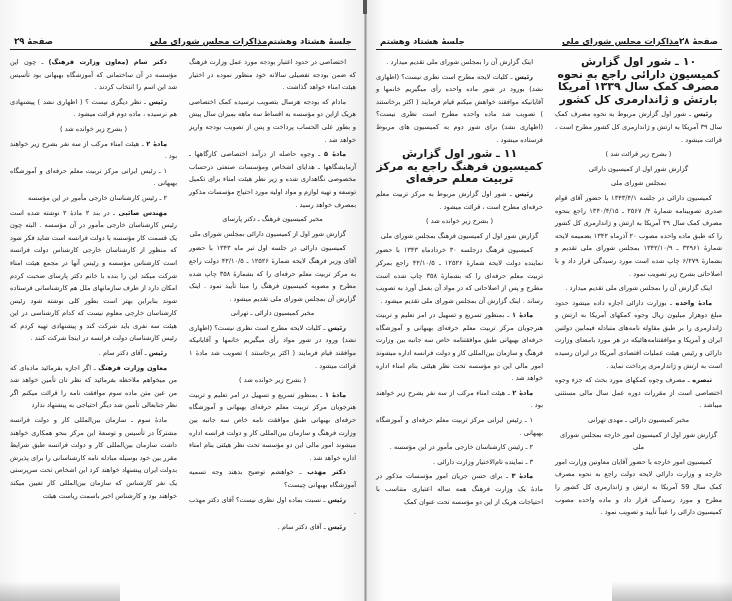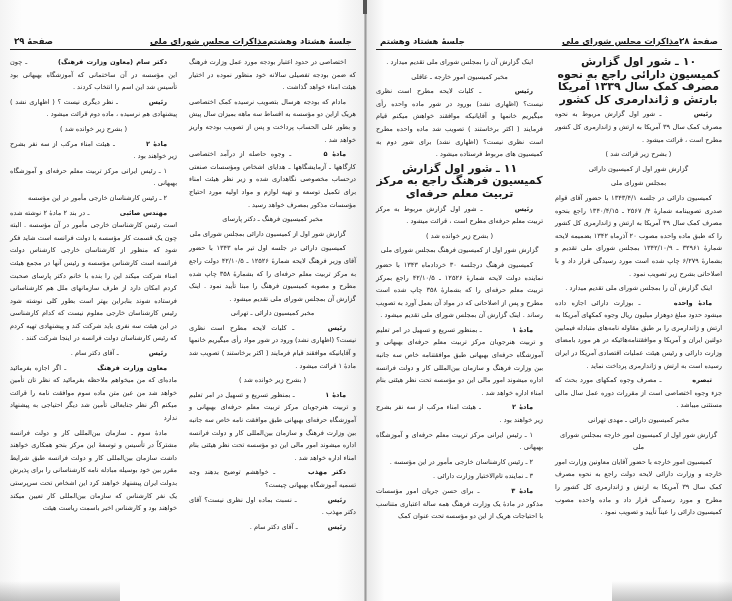--- a/index.html
+++ b/index.html
@@ -12,21 +12,21 @@
   .gutter { position: absolute; left: 364px; top: 0; width: 3px; height: 601px; background: linear-gradient(90deg,#d0d0d0,#9a9a9a,#d0d0d0); }
   .gutter-tick { position: absolute; left: 363px; top: 0; width: 4px; height: 14px; background: #555; }
   .header { direction: rtl; display: flex; justify-content: space-between; align-items: flex-end;
             font-weight: bold; font-size: 8.5px; padding: 0 4px 3px 4px; border-bottom: 1.5px solid #222; height: 16px; }
   .header .mid { flex: 1; text-align: right; text-decoration: underline; }
   .cols { direction: rtl; display: flex; gap: 12px; padding-top: 6px; }
   .col { flex: 1; font-size: 6.6px; line-height: 12.6px; text-align: justify; }
   .col p { margin-bottom: 2px; text-indent: 10px; }
   .col .c { text-align: center; text-indent: 0; }
   .col .h { font-weight: bold; text-align: center; text-indent: 0; font-size: 11px; }
-  .col b { font-weight: bold; margin-left: 28px; }
+  .col b { font-weight: bold; }
   .stain { position: absolute; bottom: 0; height: 20px; width: 120px; background: linear-gradient(0deg, rgba(120,120,120,0.45), rgba(255,255,255,0)); }
 </style>
 </head>
 <body>
 
 <div class="spread">
 
   <div class="page left">
     <div class="header">
       <span>جلسهٔ هشتاد وهشتم</span>
@@ -77,25 +77,24 @@
           <p class=""><b>رئیس</b><span> ـ شور اول گزارش مربوط به نحوه مصرف کمک سال ۳۹ آمریکا به ارتش و ژاندارمری کل کشور مطرح است ، قرائت میشود .</span></p>
           <p class="c"><span>( بشرح زیر قرائت شد )</span></p>
           <p class="c"><span>گزارش شور اول از کمیسیون دارائی</span></p>
           <p class="c"><span>بمجلس شورای ملی</span></p>
           <p class=""><span>کمیسیون دارائی در جلسه ۱۳۴۳/۴/۱ با حضور آقای قوام صدری تصویبنامه شمارهٔ ۴/ ۲۵۶۷ ـ ۱۳۴۰/۴/۱۵ راجع بنحوه مصرف کمک سال ۳۹ آمریکا به ارتش و ژاندارمری کل کشور را که طبق ماده واحده مصوب ۲۰ آذرماه ۱۳۴۲ بضمیمه لایحه شمارهٔ ۳۲۹۶۱ ـ ۱۳۴۲/۱۰/۹ بمجلس شورای ملی تقدیم و بشمارهٔ ۶/۲۷۹ چاپ شده است مورد رسیدگی قرار داد و با اصلاحاتی بشرح زیر تصویب نمود .</span></p>
           <p class=""><span>اینک گزارش آن را بمجلس شورای ملی تقدیم میدارد .</span></p>
           <p class=""><b>مادهٔ واحده</b><span> ـ بوزارت دارائی اجازه داده میشود حدود مبلغ دوهزار میلیون ریال وجوه کمکهای آمریکا به ارتش و ژاندارمری را بر طبق مقاوله نامه‌های متبادله فیمابین دولتین ایران و آمریکا و موافقتنامه‌هائیکه در هر مورد بامضای وزارت دارائی و رئیس هیئت عملیات اقتصادی آمریکا در ایران رسیده است به ارتش و ژاندارمری پرداخت نماید .</span></p>
           <p class=""><b>تبصره</b><span> ـ مصرف وجوه کمکهای مورد بحث که جزء وجوه اختصاصی است از مقررات دوره عمل سال مالی مستثنی میباشد .</span></p>
           <p class="c"><span>مخبر کمیسیون دارائی ـ مهدی تهرانی</span></p>
           <p class="c"><span>گزارش شور اول از کمیسیون امور خارجه بمجلس شورای ملی</span></p>
-          <p class=""><span>کمیسیون امور خارجه با حضور آقایان معاونین وزارت امور خارجه و وزارت دارائی لایحه دولت راجع به نحوه مصرف کمک سال ۳۹ آمریکا به ارتش و ژاندارمری کل کشور را مطرح و مورد رسیدگی قرار داد و ماده واحده مصوب کمیسیون دارائی را عیناً تأیید و تصویب نمود .</span></p>
+          <p class=""><span>کمیسیون امور خارجه با حضور آقایان معاونین وزارت امور خارجه و وزارت دارائی لایحه دولت راجع به نحوه مصرف کمک سال 59 آمریکا به ارتش و ژاندارمری کل کشور را مطرح و مورد رسیدگی قرار داد و ماده واحده مصوب کمیسیون دارائی را عیناً تأیید و تصویب نمود .</span></p>
         </div>
       <div class="col">
           <p class=""><span>اینک گزارش آن را بمجلس شورای ملی تقدیم میدارد .</span></p>
-          <p class="c"><span>مخبر کمیسیون امور خارجه ـ عاقلی</span></p>
           <p class=""><b>رئیس</b><span> ـ کلیات لایحه مطرح است نظری نیست؟ (اظهاری نشد) بورود در شور ماده واحده رأی میگیریم خانمها و آقایانیکه موافقند خواهش میکنم قیام فرمایند ( اکثر برخاستند ) تصویب شد ماده واحده مطرح است نظری نیست؟ (اظهاری نشد) برای شور دوم به کمیسیون های مربوط فرستاده میشود .</span></p>
           <p class="h"><span>۱۱ ـ شور اول گزارش کمیسیون فرهنگ راجع به مرکز تربیت معلم حرفه‌ای</span></p>
           <p class=""><b>رئیس</b><span> ـ شور اول گزارش مربوط به مرکز تربیت معلم حرفه‌ای مطرح است ، قرائت میشود .</span></p>
           <p class="c"><span>( بشرح زیر خوانده شد )</span></p>
           <p class="c"><span>گزارش شور اول از کمیسیون فرهنگ بمجلس شورای ملی</span></p>
           <p class=""><span>کمیسیون فرهنگ درجلسه ۳۰ خردادماه ۱۳۴۳ با حضور نماینده دولت لایحه شمارهٔ ۱۲۵۲۶ ـ ۴۲/۱۰/۵ راجع بمرکز تربیت معلم حرفه‌ای را که بشمارهٔ ۳۵۸ چاپ شده است مطرح و پس از اصلاحاتی که در مواد آن بعمل آورد به تصویب رساند . اینک گزارش آن بمجلس شورای ملی تقدیم میشود .</span></p>
           <p class=""><b>مادهٔ ۱</b><span> ـ بمنظور تسریع و تسهیل در امر تعلیم و تربیت هنرجویان مرکز تربیت معلم حرفه‌ای بهبهانی و آموزشگاه حرفه‌ای بهبهانی طبق موافقتنامه خاص سه جانبه بین وزارت فرهنگ و سازمان بین‌المللی کار و دولت فرانسه اداره میشوند امور مالی این دو مؤسسه تحت نظر هیئتی بنام امناء اداره خواهد شد .</span></p>
           <p class=""><b>مادهٔ ۲</b><span> ـ هیئت امناء مرکب از سه نفر بشرح زیر خواهند بود .</span></p>
           <p class=""><span>۱ ـ رئیس ایرانی مرکز تربیت معلم حرفه‌ای و آموزشگاه بهبهانی .</span></p>
           <p class=""><span>۲ ـ رئیس کارشناسان خارجی مأمور در این مؤسسه .</span></p>

